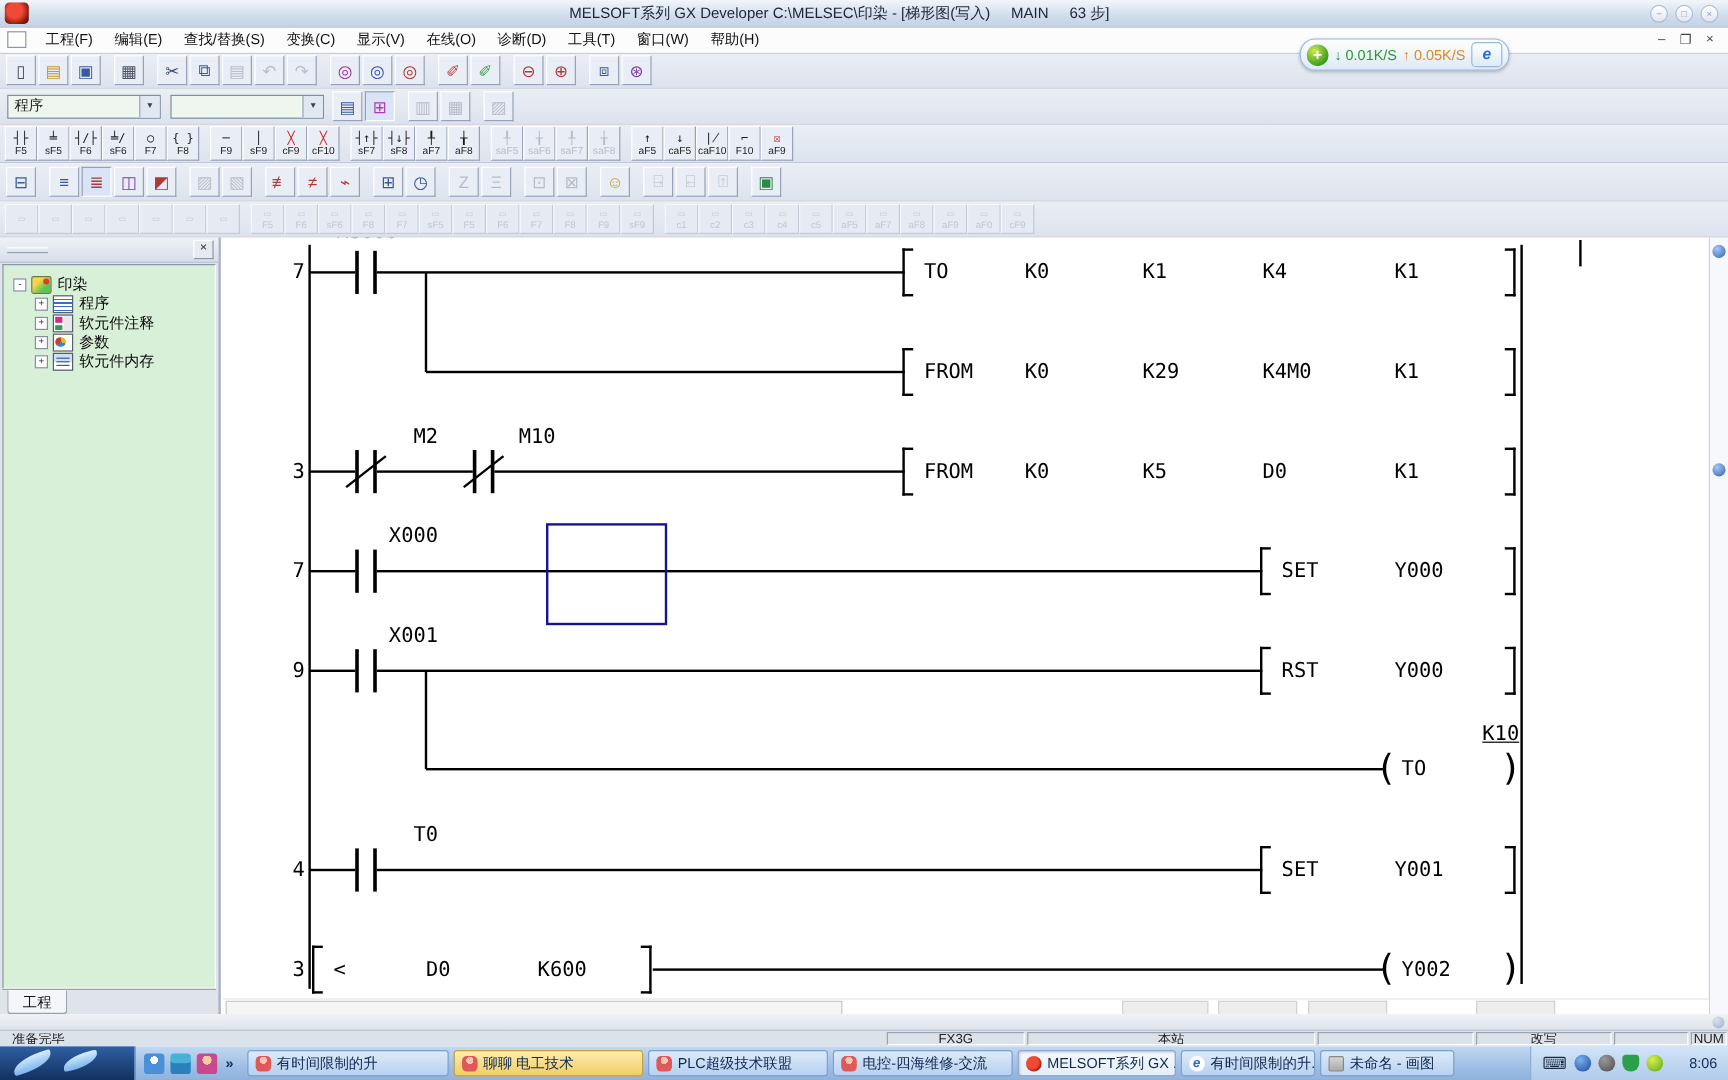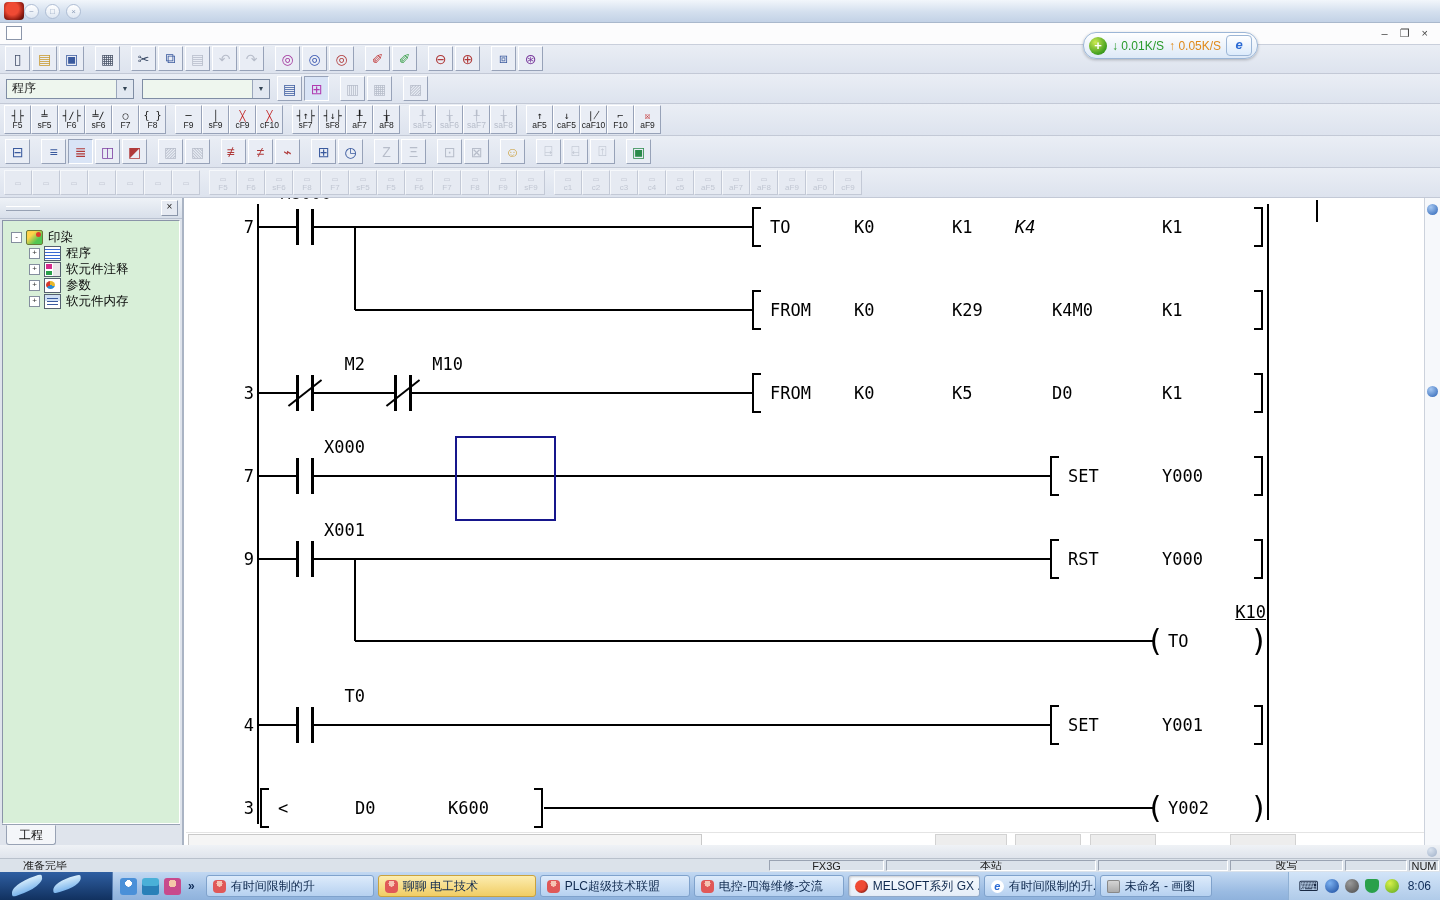--- a/index.html
+++ b/index.html
@@ -121,21 +121,21 @@
   .hbox{position:absolute;top:1px;height:10px;background:#ededed;border:1px solid #d2d2d2}
   .fstrip{position:absolute;left:0;top:845px;width:1440px;height:13px;background:linear-gradient(#eff2f6,#dfe4ec)}
   .corner-dot{position:absolute;left:1427px;top:847px;width:10px;height:10px;border-radius:50%;
     background:radial-gradient(circle at 35% 30%,#d9e2ee,#9fb0c8)}
 
   
   .statusbar{position:absolute;left:0;top:858px;width:1440px;height:14px;background:#dbe2ea;
     border-top:1px solid #b9c1cc;display:flex;font-size:11px;color:#222;box-sizing:border-box}
   .sseg{border:1px solid;border-color:#9aa3b2 #ffffff #ffffff #9aa3b2;margin:1px;display:flex;
     align-items:center;justify-content:center;box-sizing:border-box;white-space:nowrap;overflow:hidden}
-  .sseg.ready{flex:1;justify-content:flex-start;padding-left:21px;border-color:transparent;}
+  .sseg.ready{flex:1;justify-content:flex-start;padding-left:8px;border-color:transparent;}
 
   
   .taskbar{position:absolute;left:0;top:872px;width:1440px;height:28px;
     background:linear-gradient(#c2d8f2,#9abbe2 70%,#8fb2dc);display:flex;align-items:center;z-index:8}
   .start{width:112px;height:28px;flex:none;position:relative;overflow:hidden;
     background:linear-gradient(#2f5fa2,#11315f);border-right:1px solid #5a80b4}
   .wing{position:absolute;background:linear-gradient(#d8eefc,#7ab4ec);border-radius:80% 10% 80% 10%}
   .w1{left:10px;top:7px;width:34px;height:13px;transform:rotate(-18deg)}
   .w2{left:52px;top:6px;width:30px;height:12px;transform:rotate(-14deg)}
   .quick{display:flex;align-items:center;gap:5px;padding:0 7px;height:100%;flex:none}
@@ -160,36 +160,49 @@
     text-align:center;line-height:13px;border-radius:50%}
   .ic-paint{background:linear-gradient(#d8d8d8,#a8a8a8);box-shadow:inset 0 0 0 1px #888}
   .tray{margin-left:auto;display:flex;align-items:center;height:100%;flex:none;
     background:linear-gradient(#d2e4f8,#b0cbe9);padding:0 9px;gap:6px;border-left:1px solid #8fb0d4}
   .kbd{font-size:14px;color:#1a2a44;line-height:26px}
   .tico{width:14px;height:14px;border-radius:50%;flex:none}
   .ti1{background:radial-gradient(circle at 35% 30%,#7ab0f0,#1a4a9c)}
   .ti2{background:radial-gradient(circle at 35% 30%,#9a9a9a,#4a4a4a)}
   .ti3{background:#2aa04a;border-radius:3px 3px 50% 50%}
   .ti4{background:radial-gradient(circle at 35% 30%,#d8f04a,#5aa81e)}
-  .clock{font-size:12px;color:#0f2c58;margin-left:3px}
+  .clock{font-size:12px;color:#0f2c58;margin-left:16px}
 </style>
 </head>
 <body>
 
 <div class="titlebar">
   <div class="app-icon"></div>
+  <div class="title-text">MELSOFT系列 GX Developer C:\MELSEC\印染 - [梯形图(写入)     MAIN     63 步]</div>
   <div class="tcircs">
     <div class="tcirc">−</div>
     <div class="tcirc">□</div>
     <div class="tcirc">×</div>
   </div>
 </div>
 
 <div class="menubar">
   <div class="child-icon"></div>
+  <div id="menu-items" style="display:flex">
+      <div class="menu-item">工程(F)</div>
+      <div class="menu-item">编辑(E)</div>
+      <div class="menu-item">查找/替换(S)</div>
+      <div class="menu-item">变换(C)</div>
+      <div class="menu-item">显示(V)</div>
+      <div class="menu-item">在线(O)</div>
+      <div class="menu-item">诊断(D)</div>
+      <div class="menu-item">工具(T)</div>
+      <div class="menu-item">窗口(W)</div>
+      <div class="menu-item">帮助(H)</div>
+    </div>
   <div class="child-ctrls">
     <span>–</span>
     <span>❐</span>
     <span>×</span>
   </div>
 </div>
 
 <div class="toolbar" id="tb1">
     <div class="tbtn" style="color: rgb(68, 80, 106);">▯</div>
     <div class="tbtn" style="color: rgb(200, 153, 46);">▤</div>
@@ -538,21 +551,21 @@
     <div class="lad-contact" style="left: 110px; top: 11px;">
       <div class="b1"></div>
       <div class="b2"></div>
     </div>
     <div class="lad-h" style="left: 128px; top: 28px; width: 440px;"></div>
     <div class="lad-v" style="left: 168px; top: 29px; height: 83px;"></div>
     <div class="lad-obr" style="left: 566px; top: 9px;"></div>
     <div class="lad-txt" style="left: 584px; top: 18px;">TO</div>
     <div class="lad-txt" style="left: 668px; top: 18px;">K0</div>
     <div class="lad-txt" style="left: 766px; top: 18px;">K1</div>
-    <div class="lad-txt" style="left: 829px; top: 18px; font-style: italic;">K4</div>
+    <div class="lad-txt" style="left: 866px; top: 18px;">K4</div>
     <div class="lad-txt" style="left: 976px; top: 18px;">K1</div>
     <div class="lad-cbr" style="left: 1068px; top: 9px;"></div>
     <div class="lad-h" style="left: 169px; top: 111px; width: 399px;"></div>
     <div class="lad-obr" style="left: 566px; top: 92px;"></div>
     <div class="lad-txt" style="left: 584px; top: 101px;">FROM</div>
     <div class="lad-txt" style="left: 668px; top: 101px;">K0</div>
     <div class="lad-txt" style="left: 766px; top: 101px;">K29</div>
     <div class="lad-txt" style="left: 866px; top: 101px;">K4M0</div>
     <div class="lad-txt" style="left: 976px; top: 101px;">K1</div>
     <div class="lad-cbr" style="left: 1068px; top: 92px;"></div>
@@ -645,21 +658,21 @@
   <div class="hbox" style="left:829px;width:64px"></div>
   <div class="hbox" style="left:904px;width:64px"></div>
   <div class="hbox" style="left:1044px;width:64px"></div>
 </div>
 <div class="fstrip"></div>
 <div class="corner-dot"></div>
 
 <div class="statusbar">
   <div class="sseg ready">准备完毕</div>
   <div class="sseg" style="width:115px">FX3G</div>
-  <div class="sseg" style="width:210px">本站</div>
+  <div class="sseg" style="width:240px">本站</div>
   <div class="sseg" style="width:130px"></div>
   <div class="sseg" style="width:113px">改写</div>
   <div class="sseg" style="width:62px"></div>
   <div class="sseg" style="width:30px">NUM</div>
 </div>
 
 <div class="taskbar">
   <div class="start">
     <div class="wing w1"></div>
     <div class="wing w2"></div>

